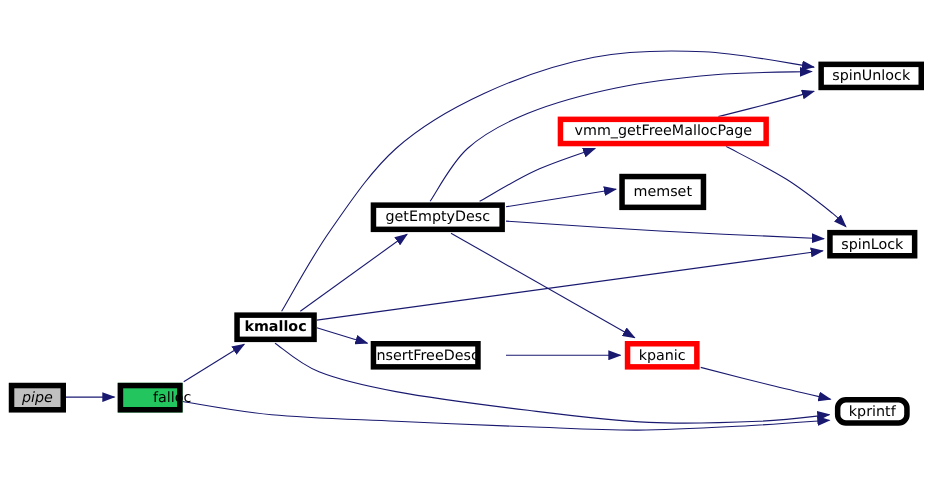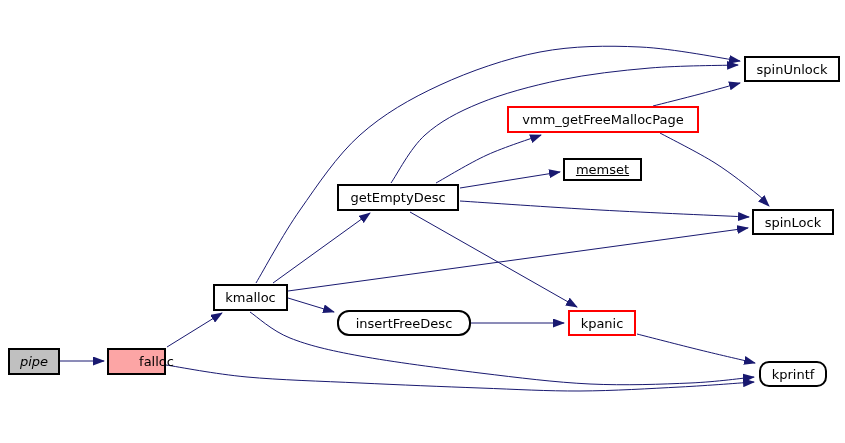--- a/index.html
+++ b/index.html
@@ -19,21 +19,21 @@
     left: 0; top: 0;
     width: 845px; height: 443px;
   }
   .edge-path {
     fill: none;
     stroke-width: 1;
   }
   .node {
     position: absolute;
     box-sizing: border-box;
-    border: 2px solid #be185d;
+    border: 5px solid #be185d;
     background: #ffffff;
     color: #000000;
     display: flex;
     align-items: center;
     justify-content: center;
     font-size: 13px;
     line-height: 1;
     white-space: nowrap;
     cursor: default;
   }
@@ -64,24 +64,24 @@
         <path d="M460,201 C483.3333333333333,202.5 551.8333333333334,207.33333333333334 600,210 C648.1666666666666,212.66666666666666 724.1666666666666,215.83333333333334 749,217" class="edge-path" stroke="#191970" marker-end="url(#arrowhead)"></path>
         <path d="M410,212 L577,307" class="edge-path" stroke="#191970" marker-end="url(#arrowhead)"></path>
         <path d="M460,323 L564,323" class="edge-path" stroke="#191970" marker-end="url(#arrowhead)"></path>
         <path d="M653,106 C660.8333333333334,104 685.5,97.83333333333333 700,94 C714.5,90.16666666666667 733.3333333333334,84.83333333333333 740,83" class="edge-path" stroke="#191970" marker-end="url(#arrowhead)"></path>
         <path d="M660,133 C669.1666666666666,138 698.8333333333334,152.83333333333334 715,163 C731.1666666666666,173.16666666666666 748,186.83333333333334 757,194 C766,201.16666666666666 767,204 769,206" class="edge-path" stroke="#191970" marker-end="url(#arrowhead)"></path>
         <path d="M637,334 C647.5,336.6666666666667 680.3333333333334,345.1666666666667 700,350 C719.6666666666666,354.8333333333333 745.8333333333334,360.8333333333333 755,363" class="edge-path" stroke="#191970" marker-end="url(#arrowhead)"></path>
       </g>
   </svg>
 
   <div class="node" style="left: 8px; top: 348px; width: 52px; height: 27px; border-color: rgb(0, 0, 0); background: rgb(192, 192, 192); font-style: italic;">pipe</div>
-  <div class="node" style="left: 107px; top: 348px; width: 59px; height: 27px; border-color: rgb(0, 0, 0); background: #fca5a5; padding-left: 40px;">falloc</div>
-  <div class="node" style="left: 213px; top: 284px; width: 75px; height: 27px; border-color: rgb(0, 0, 0); background: rgb(255, 255, 255);">kmalloc</div>
-  <div class="node" style="left: 337px; top: 310px; width: 134px; height: 26px; border-color: rgb(0, 0, 0); background: rgb(255, 255, 255); border-radius: 12px;">insertFreeDesc</div>
+  <div class="node" style="left: 107px; top: 348px; width: 59px; height: 27px; border-color: rgb(0, 0, 0); background: #22c55e; padding-left: 40px;">falloc</div>
+  <div class="node" style="left: 213px; top: 284px; width: 75px; height: 27px; border-color: rgb(0, 0, 0); background: rgb(255, 255, 255); font-weight: bold;">kmalloc</div>
+  <div class="node" style="left: 337px; top: 310px; width: 100px; height: 26px; border-color: rgb(0, 0, 0); background: rgb(255, 255, 255);">insertFreeDesc</div>
   <div class="node" style="left: 337px; top: 184px; width: 122px; height: 27px; border-color: rgb(0, 0, 0); background: rgb(255, 255, 255);">getEmptyDesc</div>
   <div class="node" style="left: 507px; top: 106px; width: 192px; height: 27px; border-color: rgb(255, 0, 0); background: rgb(255, 255, 255);">vmm_getFreeMallocPage</div>
-  <div class="node" style="left: 563px; top: 158px; width: 79px; height: 23px; border-color: rgb(0, 0, 0); background: rgb(255, 255, 255); text-decoration: underline;">memset</div>
+  <div class="node" style="left: 563px; top: 158px; width: 79px; height: 33px; border-color: rgb(0, 0, 0); background: rgb(255, 255, 255);">memset</div>
   <div class="node" style="left: 744px; top: 56px; width: 96px; height: 26px; border-color: rgb(0, 0, 0); background: rgb(255, 255, 255);">spinUnlock</div>
   <div class="node" style="left: 568px; top: 310px; width: 68px; height: 26px; border-color: rgb(255, 0, 0); background: rgb(255, 255, 255);">kpanic</div>
   <div class="node" style="left: 752px; top: 209px; width: 82px; height: 26px; border-color: rgb(0, 0, 0); background: rgb(255, 255, 255);">spinLock</div>
   <div class="node" style="left: 759px; top: 361px; width: 68px; height: 26px; border-color: rgb(0, 0, 0); background: rgb(255, 255, 255); border-radius: 10px;">kprintf</div>
 
 </div>
 
 </body></html>

